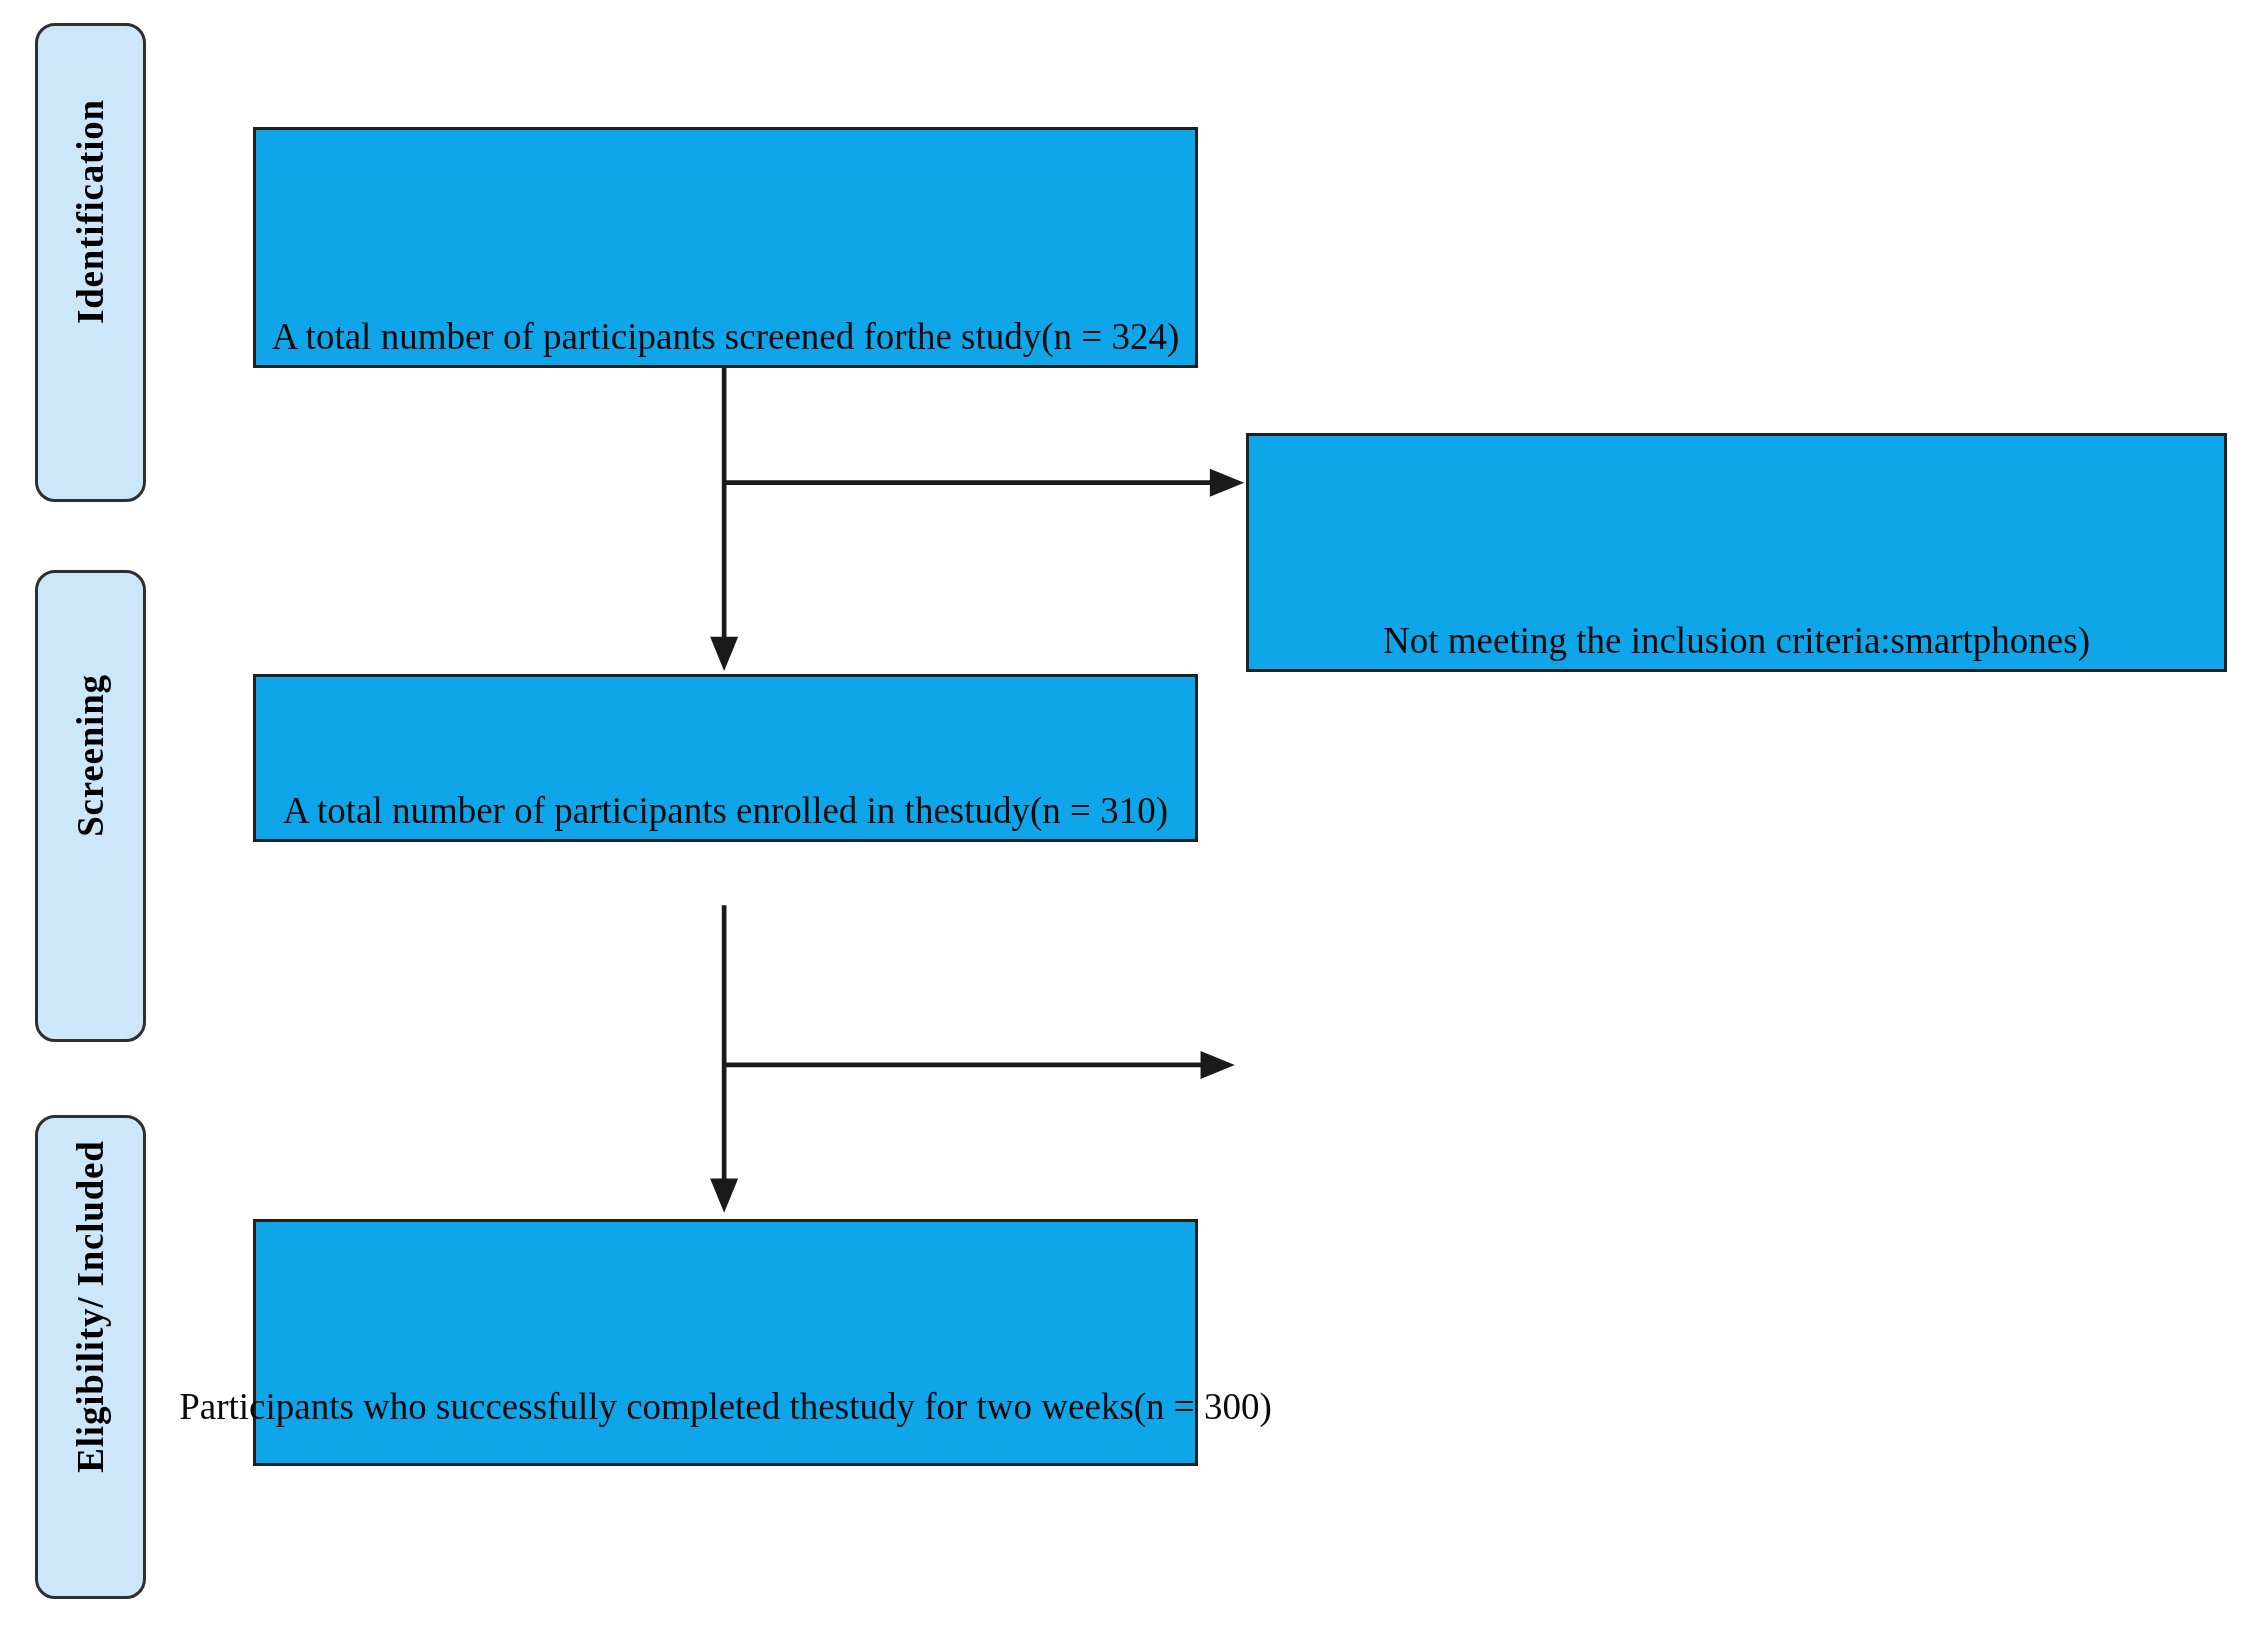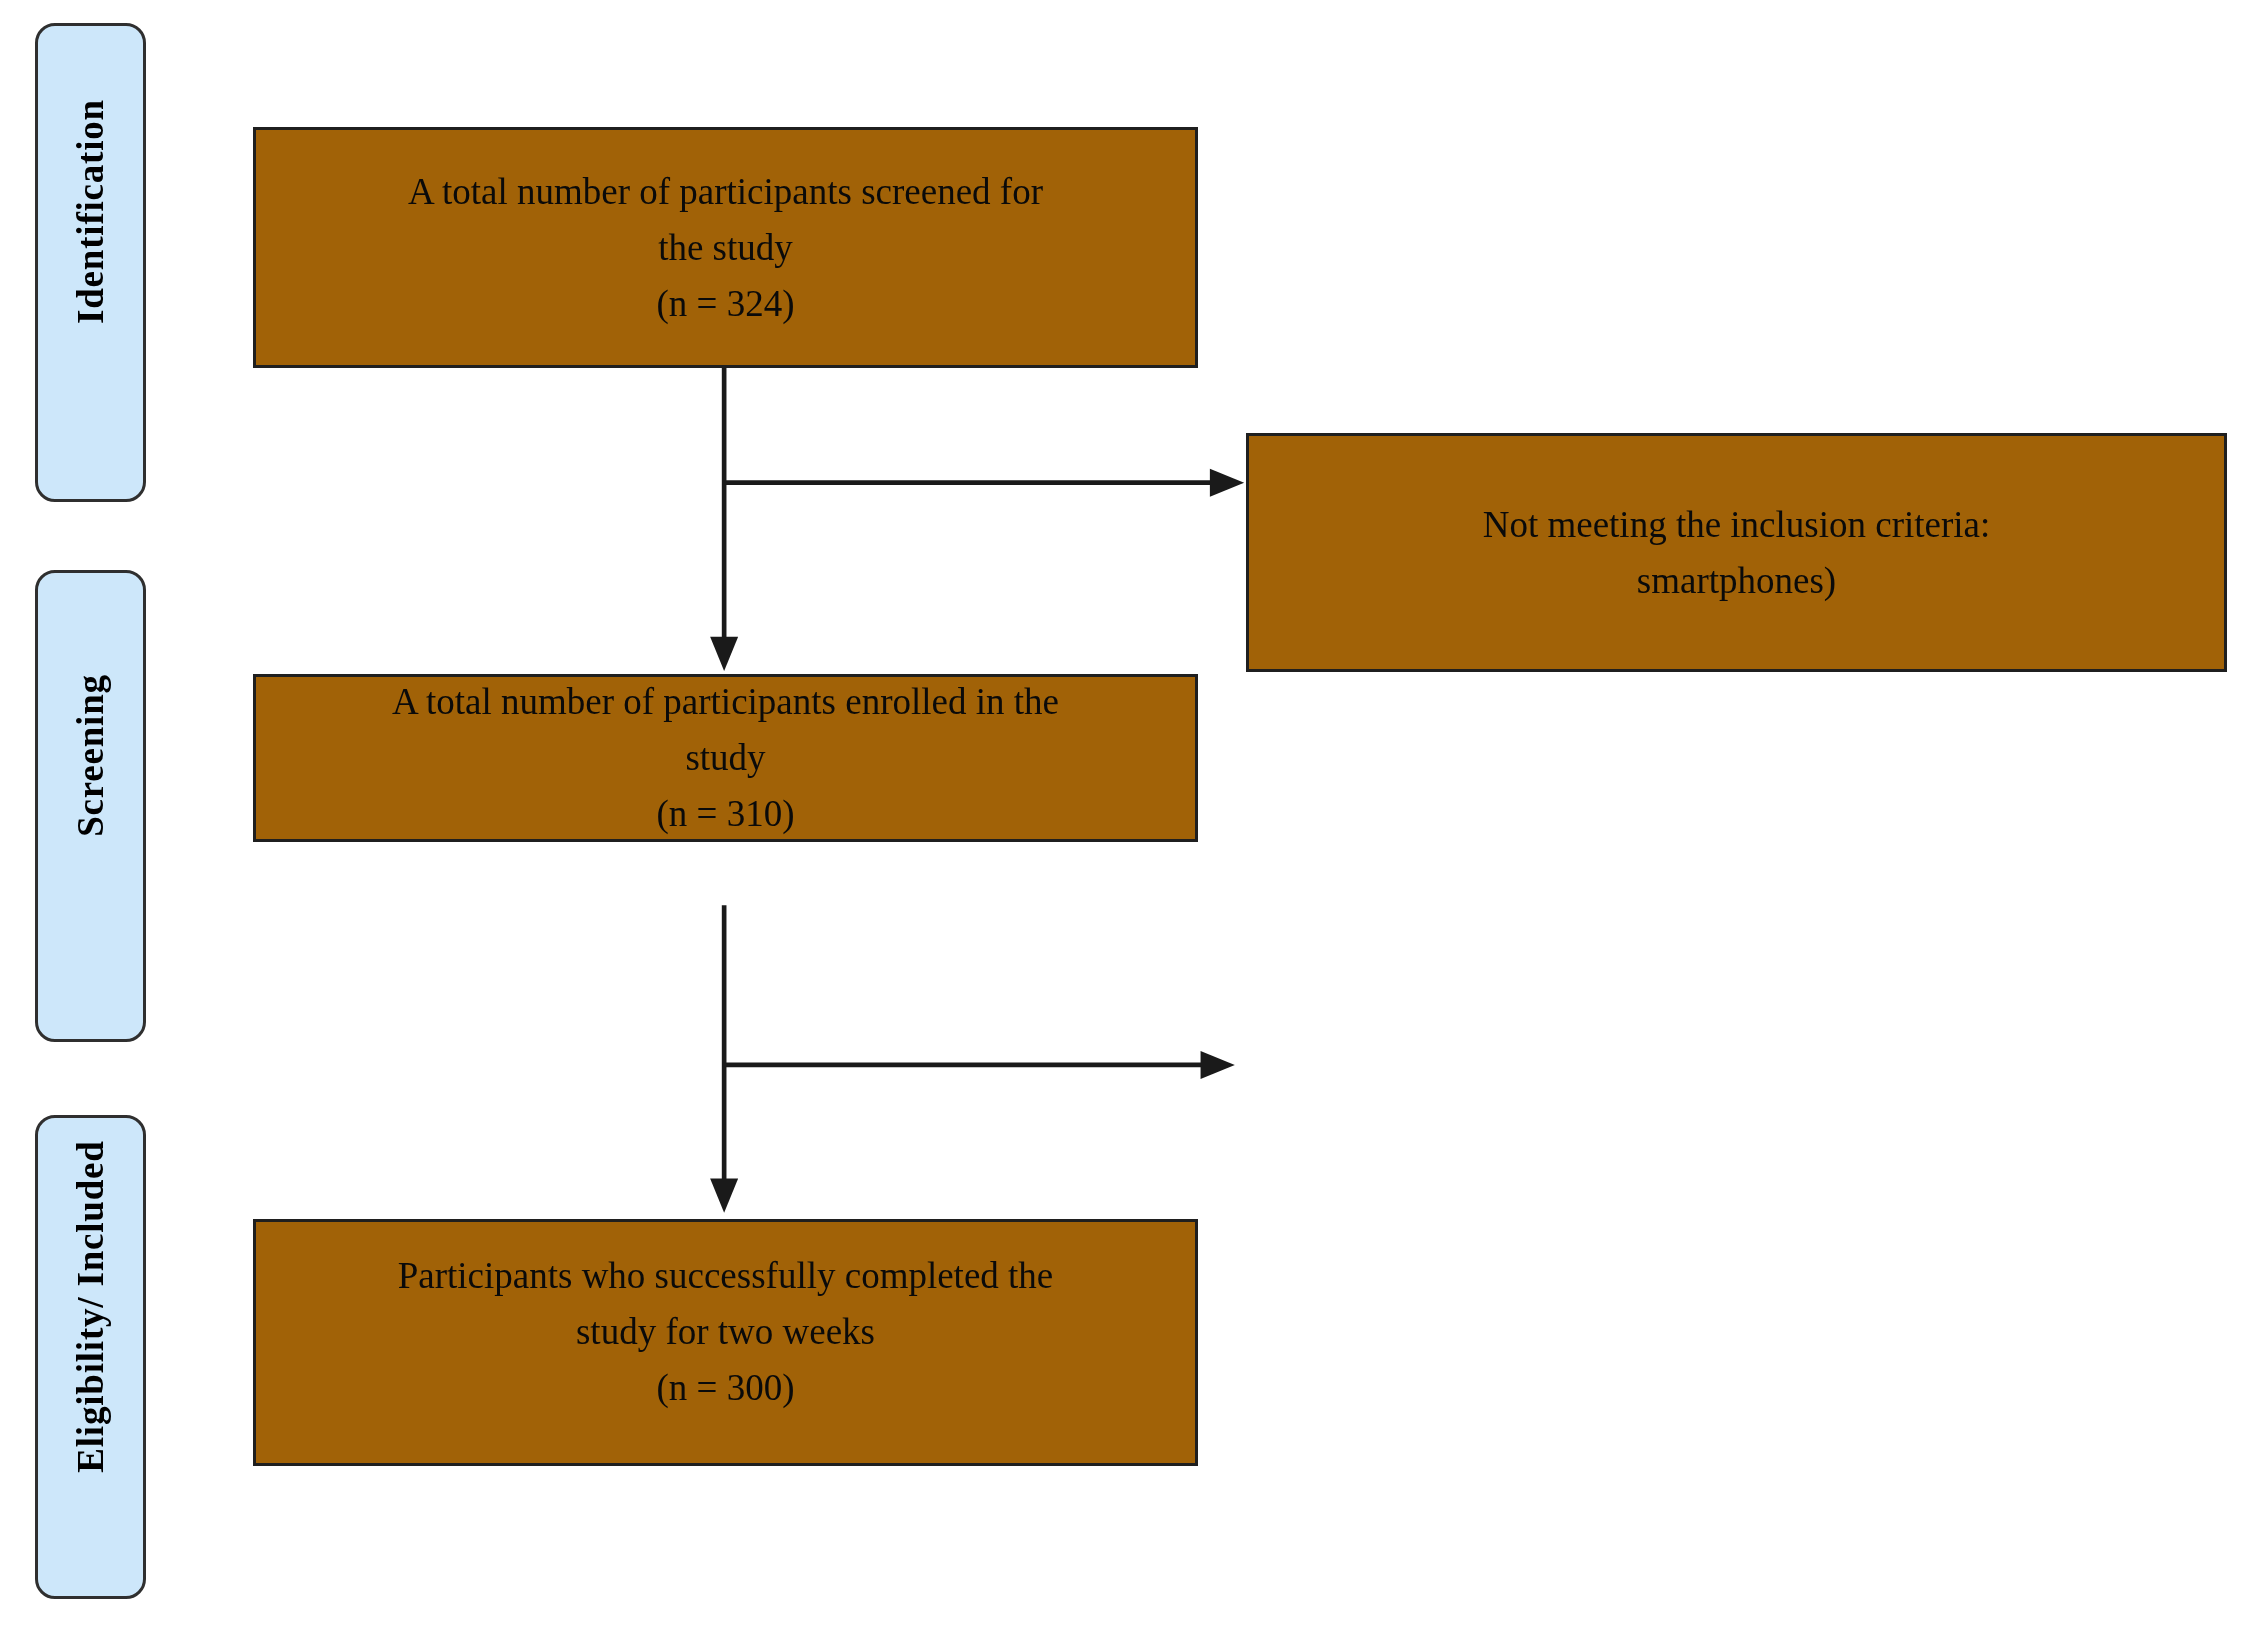--- a/index.html
+++ b/index.html
@@ -38,34 +38,34 @@
     letter-spacing:0.8px;
     color:#000;
   }
   #stage-identification{top:23.4px;height:479px;}
   #stage-screening{top:570px;height:472px;}
   #stage-eligibility{top:1115px;height:484px;}
 
   
   .fbox{
     position:absolute;
-    background:#a16207;
+    background:#0ea5e9;
     border:3.1px solid var(--box-border);
     box-sizing:border-box;
-    display:flex;flex-direction:column;
-    align-items:center;justify-content:center;
+    display:flex;flex-direction:row;
+    align-items:flex-end;justify-content:center;
     text-align:center;
     font-size:37px;
     line-height:56px;
     z-index:2;
   }
   .fbox .line{display:block;white-space:nowrap;}
   #box-screened {left:253px;top:127px;width:945px;height:241px;}
   #box-enrolled {left:253px;top:674px;width:945px;height:168px;}
-  #box-completed{left:253px;top:1219px;width:945px;height:247px;padding-bottom:22px;}
+  #box-completed{left:253px;top:1219px;width:945px;height:247px;padding-bottom:28px;}
   #box-exclusion-1{left:1246px;top:397px;width:981px;height:239px;margin-top:36px;}
   #box-exclusion-2{left:1237px;top:921px;width:1014px;height:276px;}
 
   
   #connectors{
     position:absolute;left:0;top:0;width:2261px;height:1627px;
     z-index:1;pointer-events:none;
   }
   #connectors line{stroke:var(--arrow);stroke-width:6;}
   #connectors polygon{fill:var(--arrow);}

